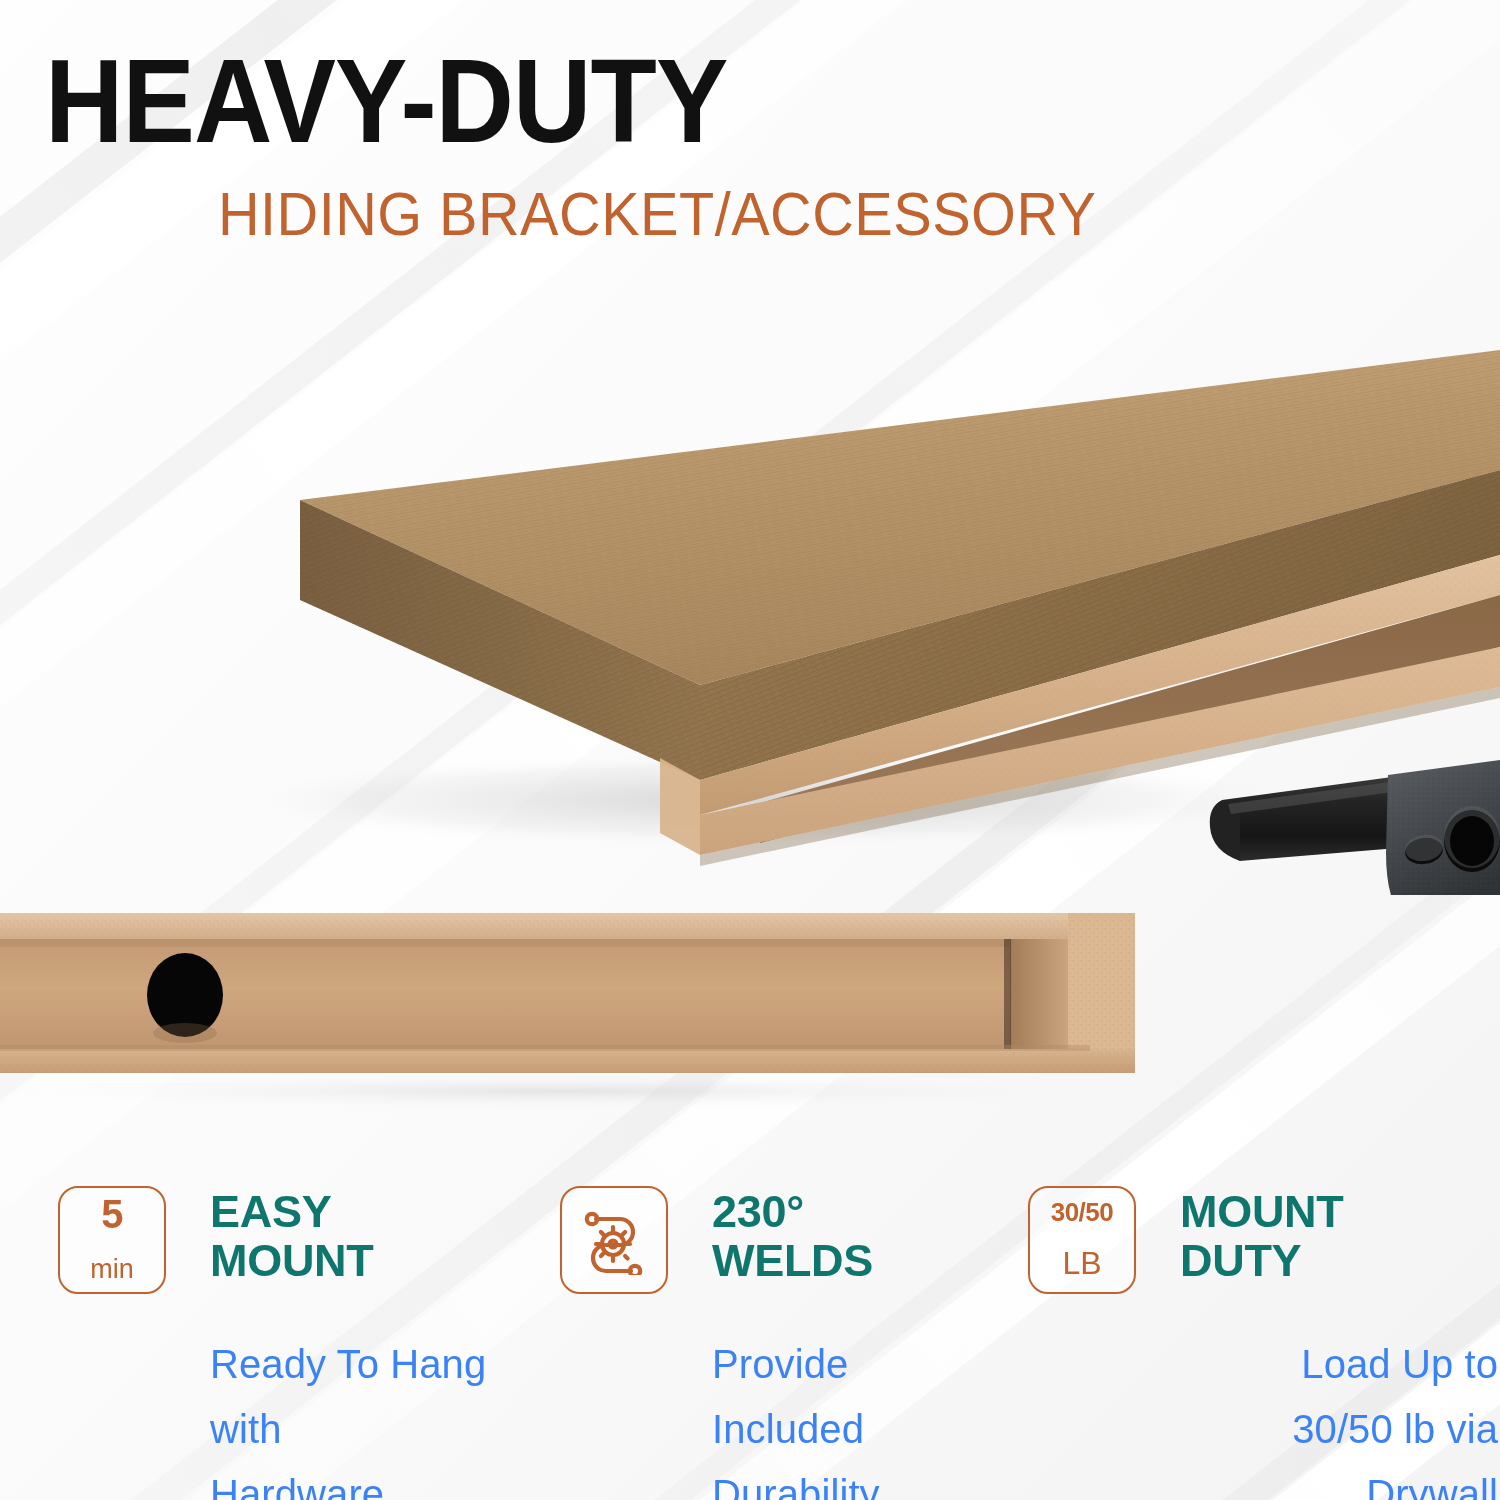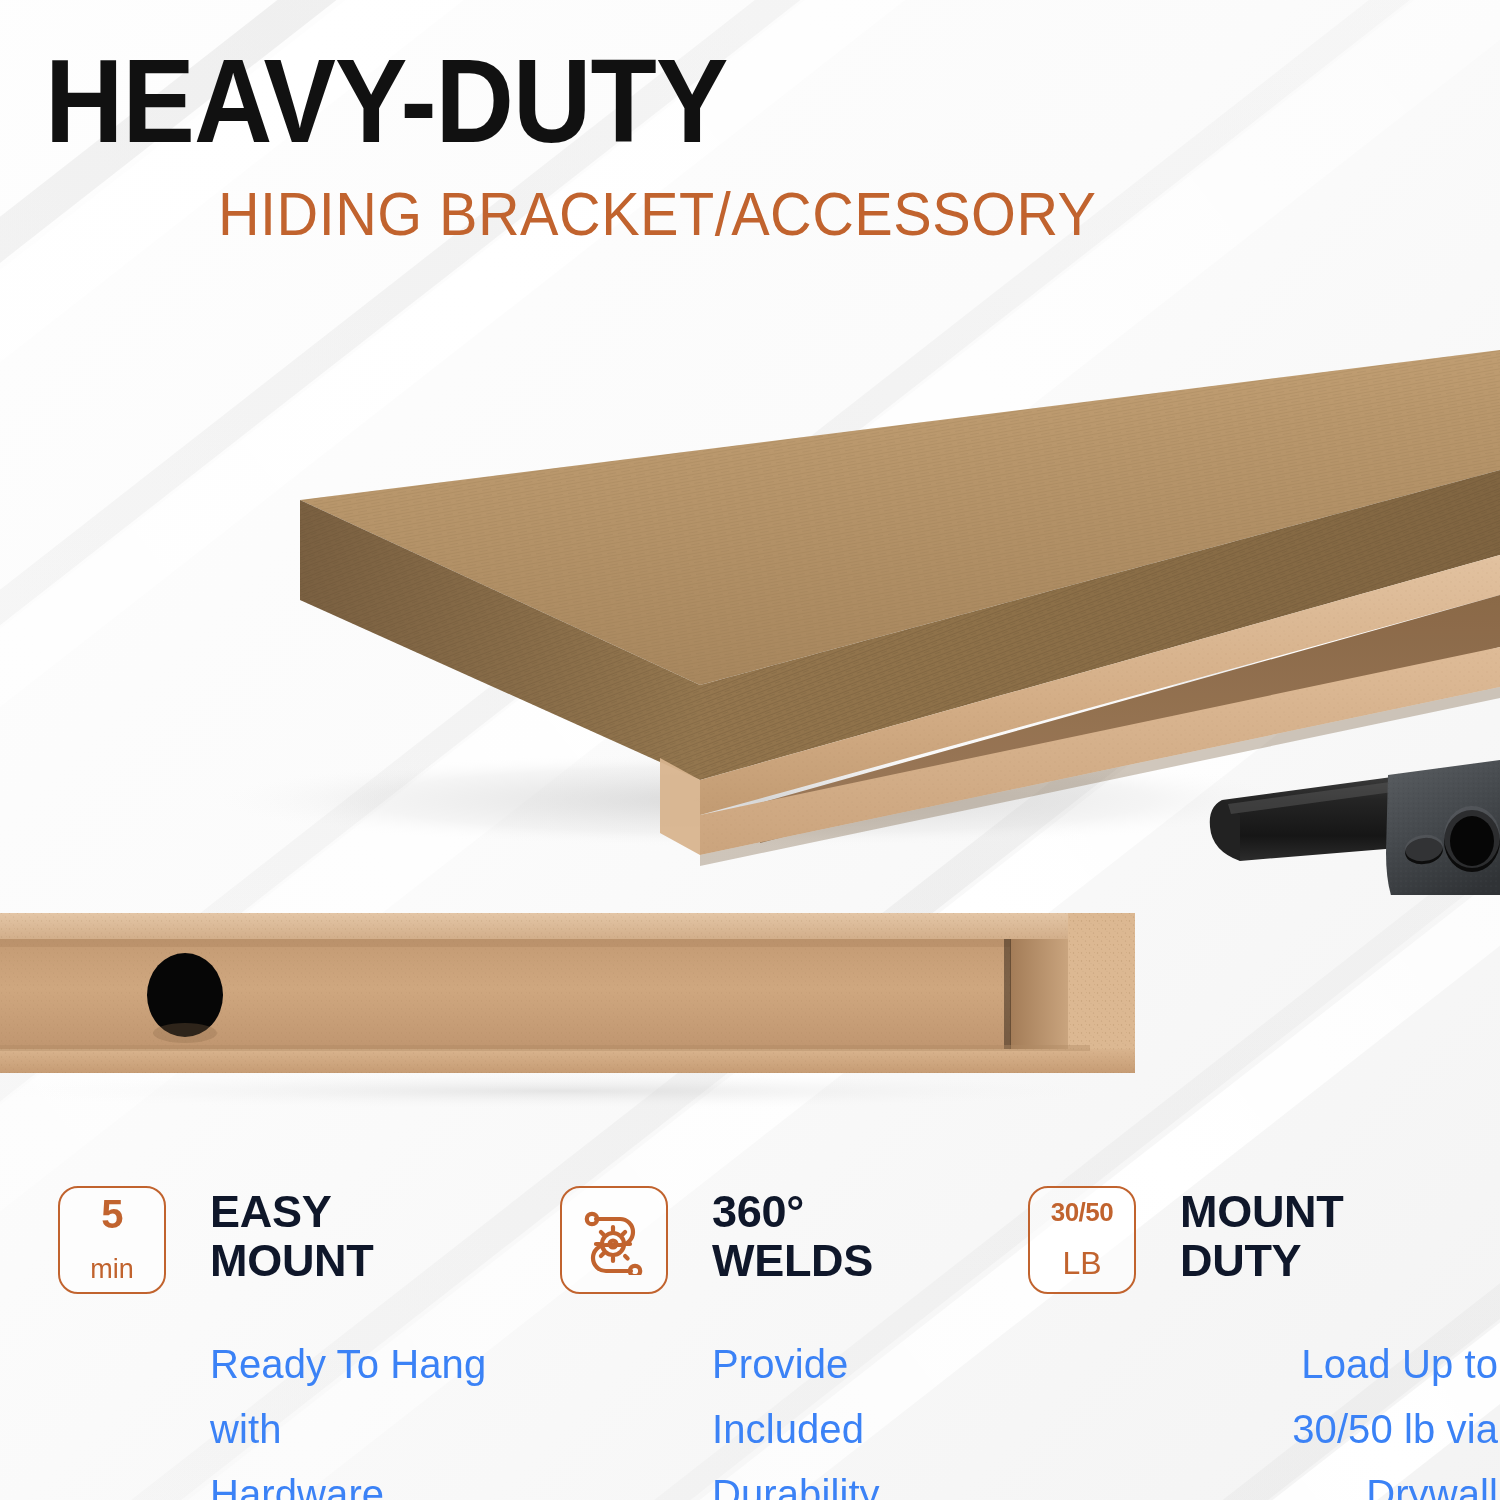--- a/index.html
+++ b/index.html
@@ -63,21 +63,21 @@
   }
   .badge-main { font-size:40px; font-weight:bold; line-height:1.0; letter-spacing:-0.5px; }
   .badge-main.small { font-size:26px; }
   .badge-sub  { font-size:27px; font-weight:normal; line-height:1.15; margin-top:20px; }
   .badge-sub.tight { font-size:32px; }
   .badge svg { display:block; }
 
   .feature-title {
     position:absolute; left:152px; top:8px;
     font-size:45px; line-height:1.08;
-    font-weight:bold; color:#0f172a;
+    font-weight:bold; color:#0f766e;
     letter-spacing:-0.3px;
     white-space:pre-line;
   }
   .feature-desc {
     position:absolute; left:152px; top:152px;
     font-size:40px; line-height:1.62;
     font-weight:normal; color:#3b82f6;
     letter-spacing:0.1px;
     white-space:pre-line;
   }
@@ -322,21 +322,21 @@
         <circle cx="56" cy="66" r="5.2" fill="none"></circle>
 
         <circle cx="34" cy="39" r="11" fill="none"></circle>
         <circle cx="34" cy="39" r="3.4" fill="none"></circle>
 
         <path d="M34 25.5 v-3.5 M34 56 v-3.5 M20.5 39 h-3.5 M51 39 h-3.5
                  M24.4 29.4 l-2.5 -2.5 M46.1 51.1 l2.5 2.5
                  M43.6 29.4 l2.5 -2.5 M24.4 48.6 l-2.5 2.5" fill="none"></path>
       </svg>
     </div>
-    <div class="feature-title">360°
+    <div class="feature-title">230°
 WELDS</div>
     <div class="feature-desc">Provide Included
 Durability</div>
   </div>
 
   <div class="feature feature-3">
     <div class="badge">
       <span class="badge-main small">30/50</span>
       <span class="badge-sub tight">LB</span>
     </div>

